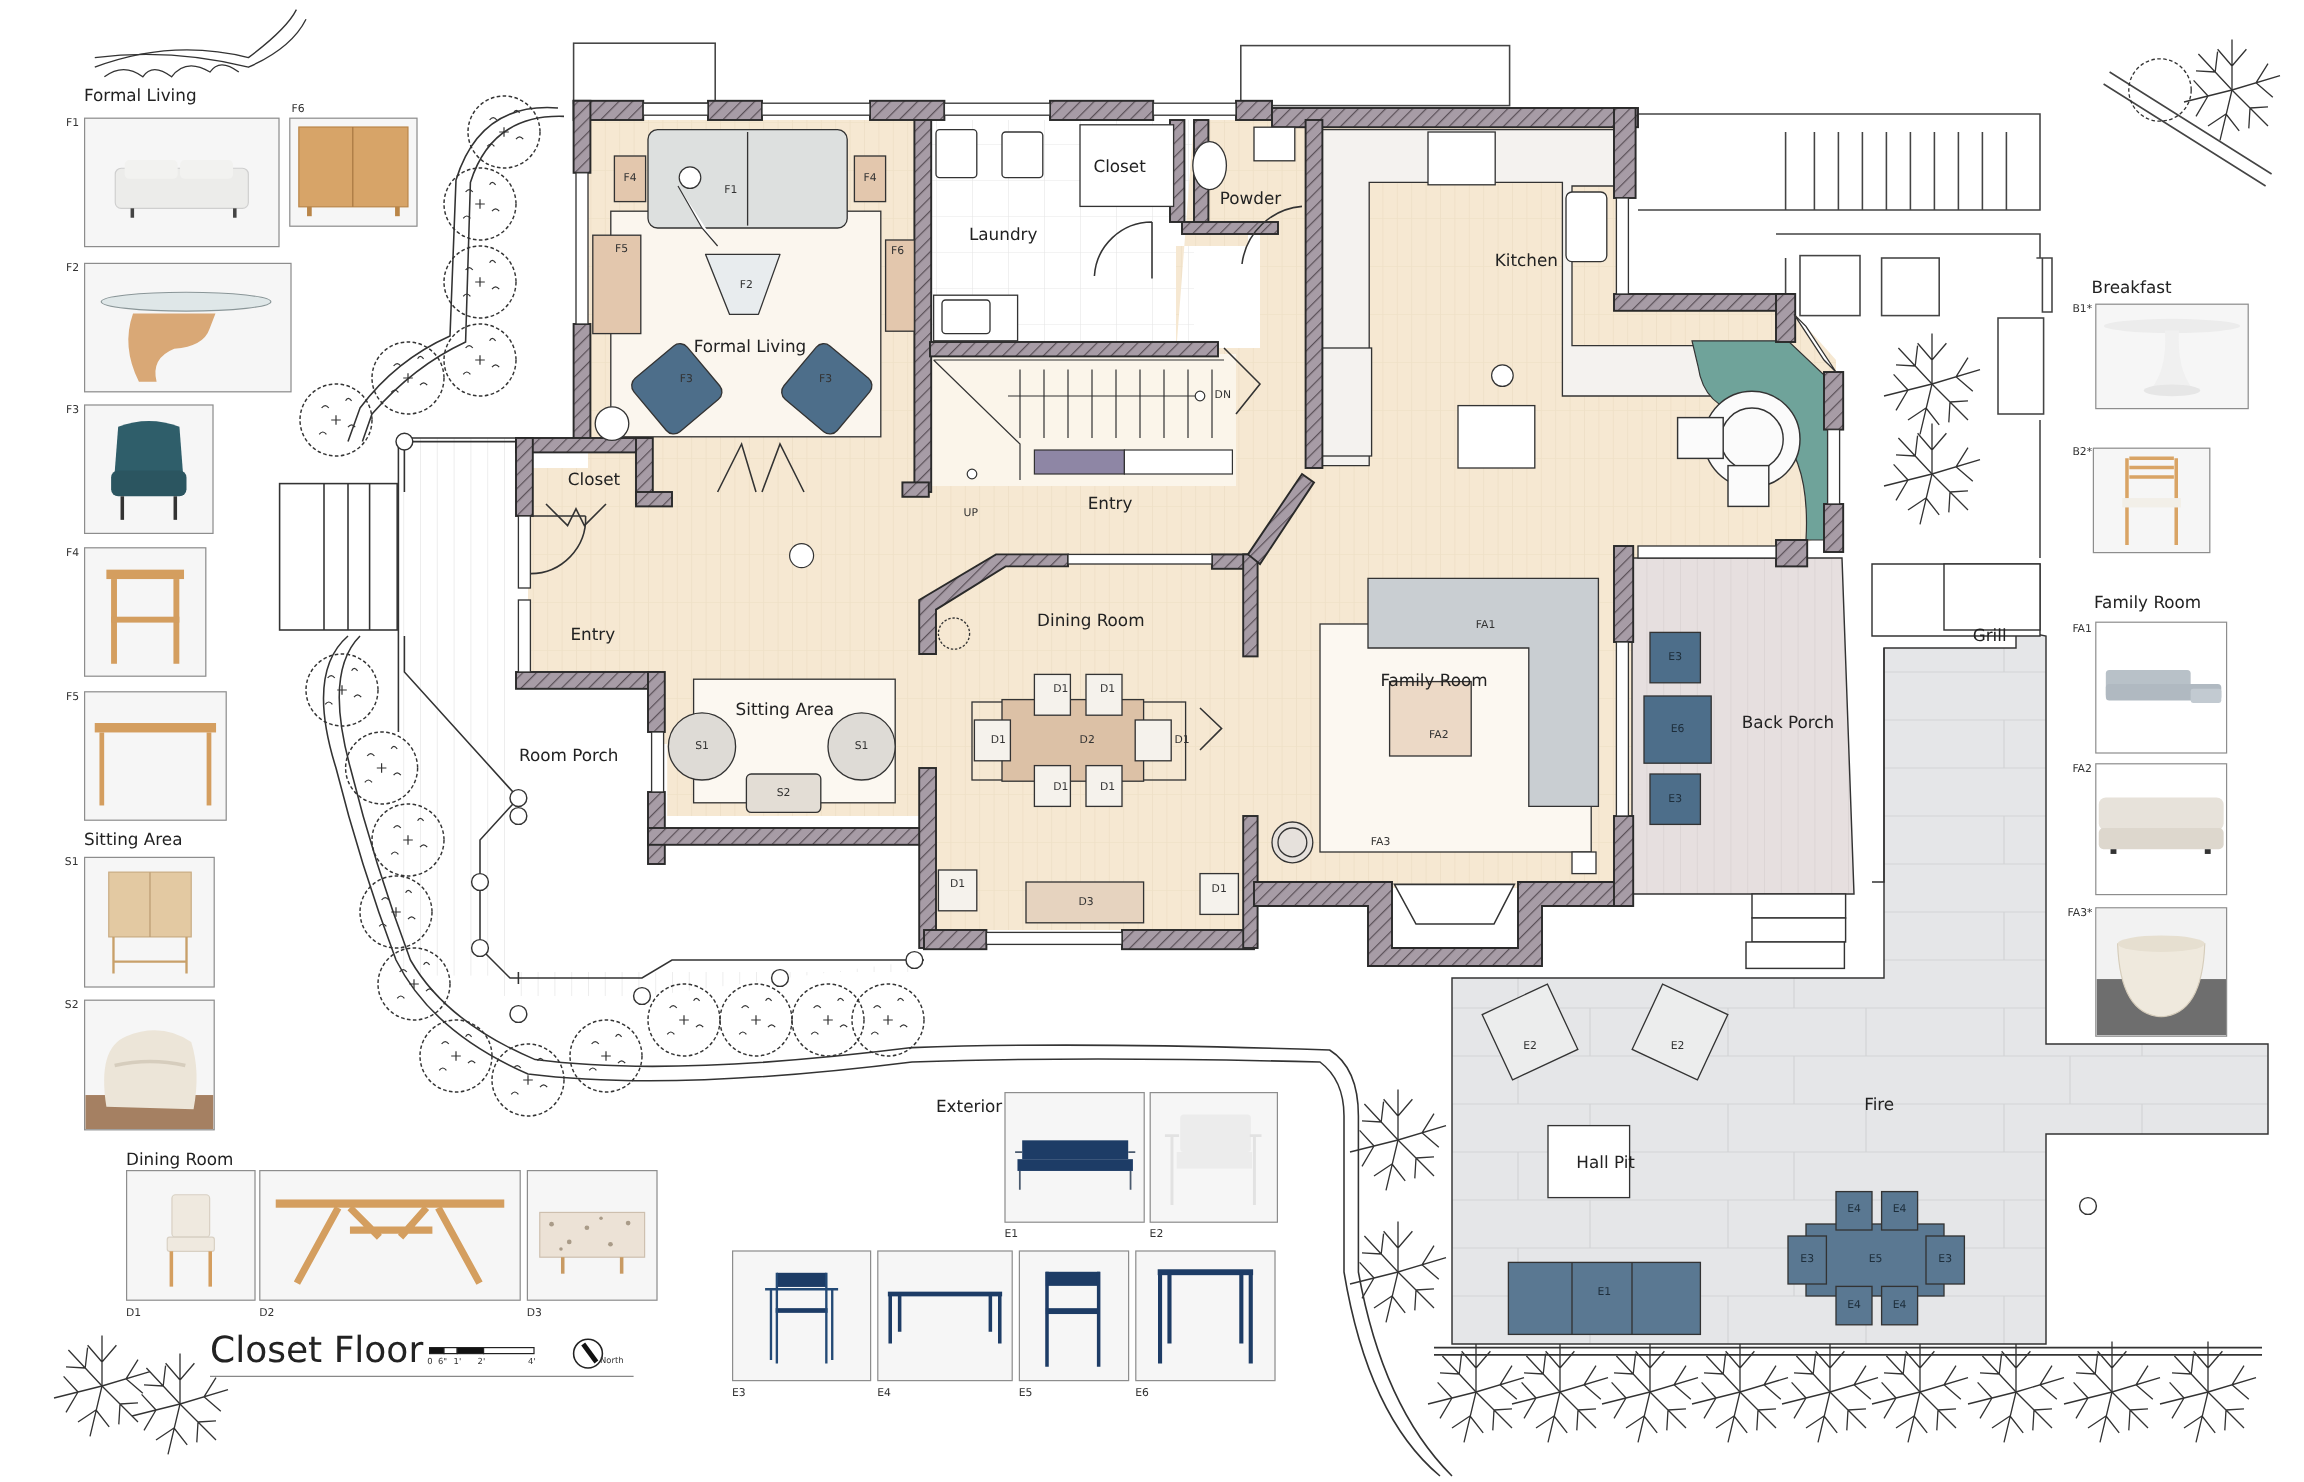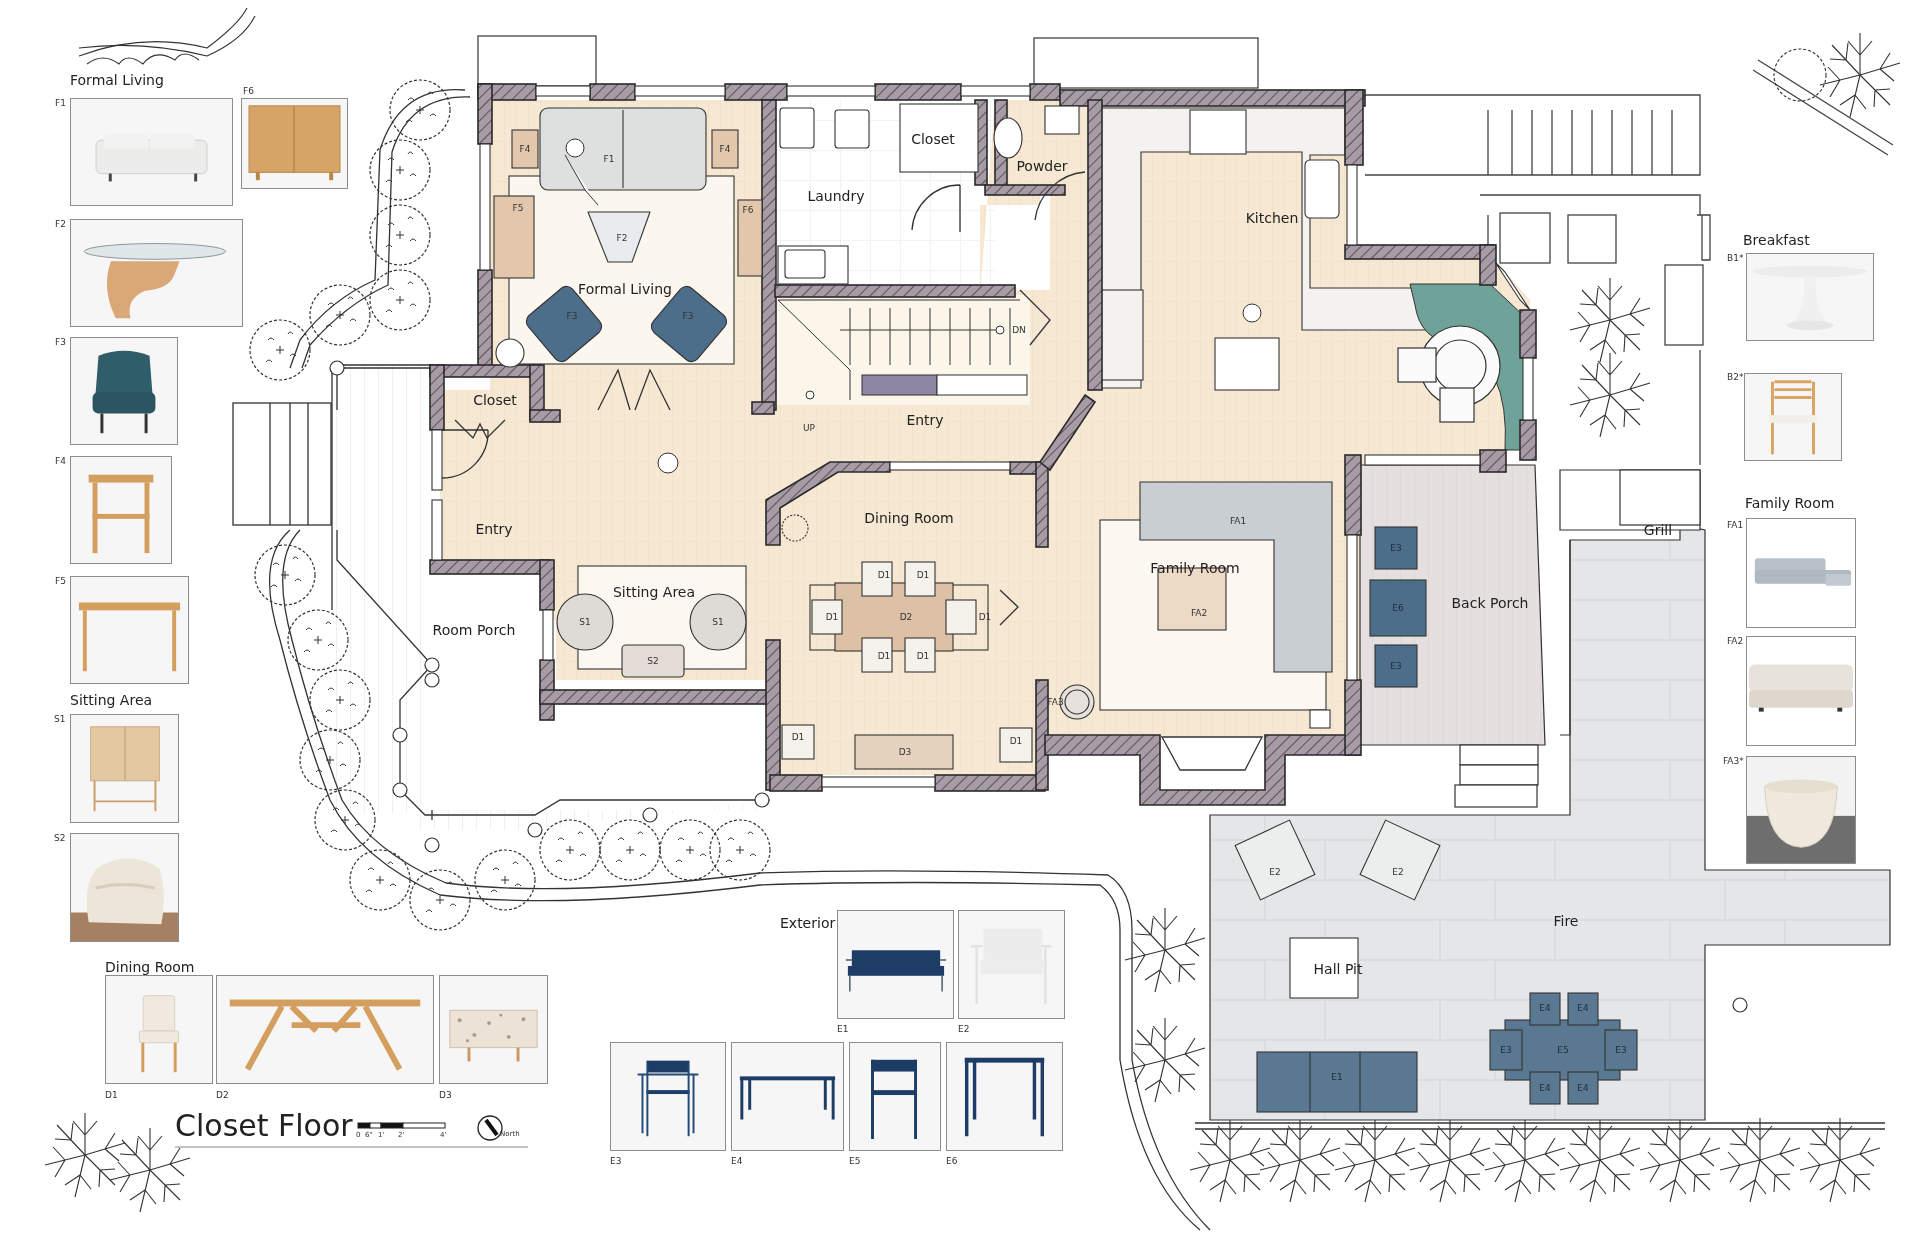--- a/index.html
+++ b/index.html
@@ -432,21 +432,21 @@
 <div class="tag" style="left:884px;top:656px;">D1</div>
 <div class="tag" style="left:923px;top:656px;">D1</div>
 <div class="tag" style="left:832px;top:617px;">D1</div>
 <div class="tag" style="left:985px;top:617px;">D1</div>
 <div class="tag" style="left:906px;top:617px;">D2</div>
 <div class="tag" style="left:798px;top:737px;">D1</div>
 <div class="tag" style="left:1016px;top:741px;">D1</div>
 <div class="tag" style="left:905px;top:752px;">D3</div>
 <div class="tag" style="left:1238px;top:521px;">FA1</div>
 <div class="tag" style="left:1199px;top:613px;">FA2</div>
-<div class="tag" style="left:1041px;top:702px;padding-left:29px;">FA3</div>
+<div class="tag" style="left:1136px;top:702px;padding-left:29px;">FA3</div>
 <div class="tag" style="left:1396px;top:548px;color:#1d2d3a;">E3</div>
 <div class="tag" style="left:1398px;top:608px;color:#1d2d3a;">E6</div>
 <div class="tag" style="left:1396px;top:666px;color:#1d2d3a;">E3</div>
 <div class="tag" style="left:1275px;top:872px;">E2</div>
 <div class="tag" style="left:1398px;top:872px;">E2</div>
 <div class="tag" style="left:1337px;top:1077px;color:#1d2d3a;">E1</div>
 <div class="tag" style="left:1563px;top:1050px;color:#1d2d3a;">E5</div>
 <div class="tag" style="left:1545px;top:1008px;color:#1d2d3a;">E4</div>
 <div class="tag" style="left:1583px;top:1008px;color:#1d2d3a;">E4</div>
 <div class="tag" style="left:1545px;top:1088px;color:#1d2d3a;">E4</div>

